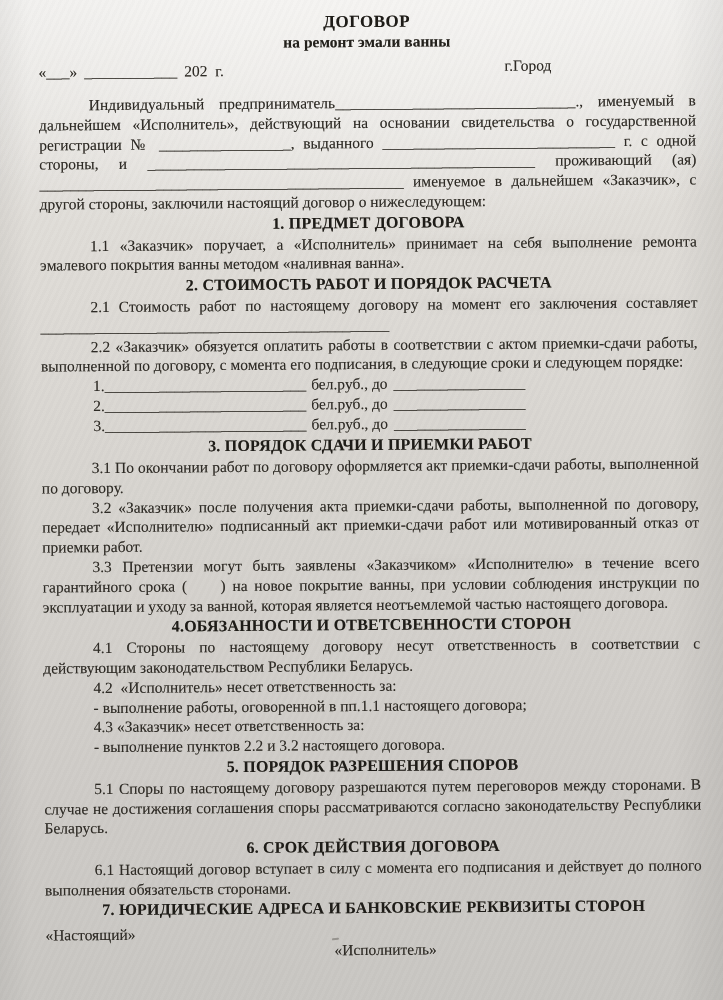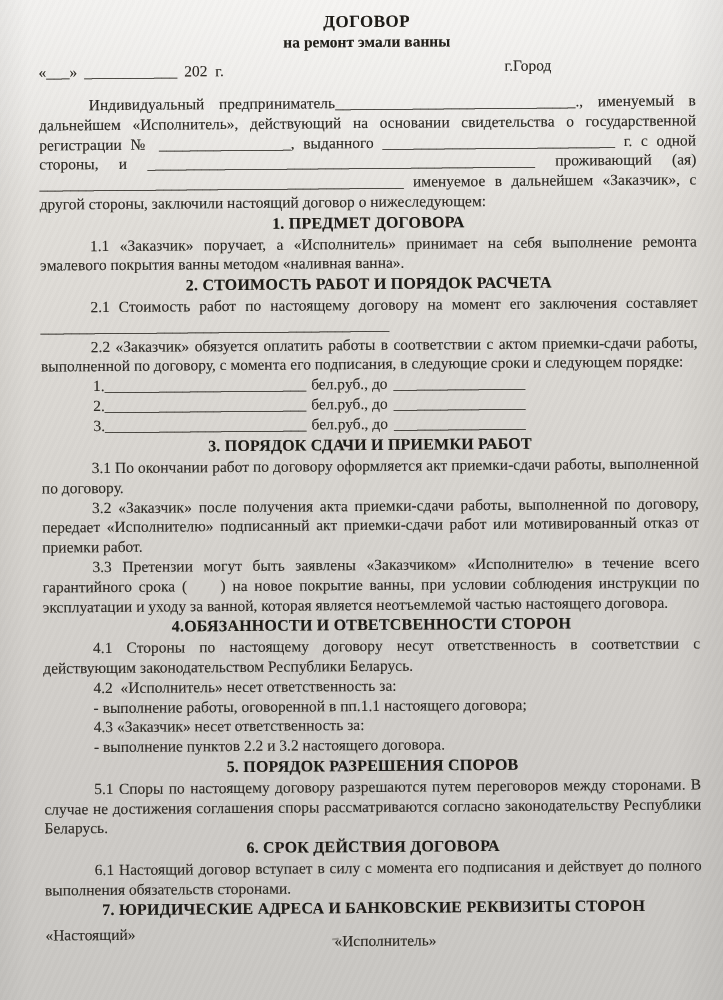--- a/index.html
+++ b/index.html
@@ -46,21 +46,21 @@
   .city { position: absolute; left: 466px; top: -3px; }
   .para { margin: 0; text-align: justify; text-indent: 50px; }
   .intro { margin-top: 13px; }
   h2 {
     margin: 1px 0 1px; text-align: center; font-size: 16px; color: #1e1c18;
     font-weight: bold; line-height: 19.8px; letter-spacing: 0.2px;
   }
   .pay-row { margin-left: 52px; line-height: 20px; white-space: nowrap; }
   .pay-row .unit { margin: 0 6px 0 5px; }
   .sig-row { position: relative; margin-top: 5px; height: 20px; }
-  .sig-contractor { position: absolute; left: 289px; top: 8px; }
+  .sig-contractor { position: absolute; left: 289px; top: 17px; }
   .stray {
     position: absolute; left: 332px; top: 938px; width: 7px; height: 2px;
     background: #6b6862; opacity: 0.55; border-radius: 1px; transform: rotate(-8deg);
   }
 </style>
 </head>
 <body>
 
 <div class="sheet">
   <div class="texture"></div>

